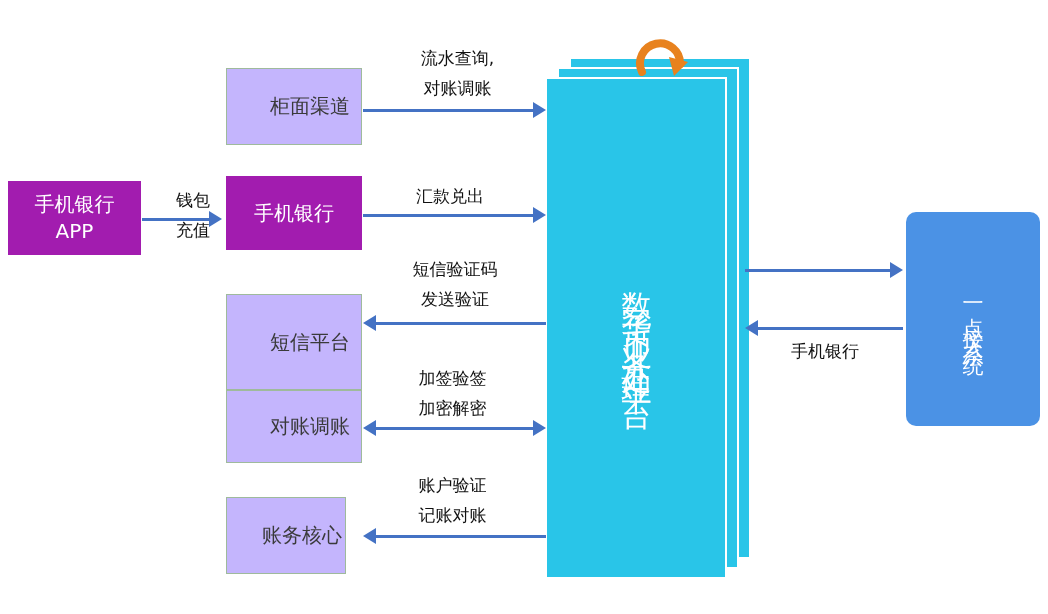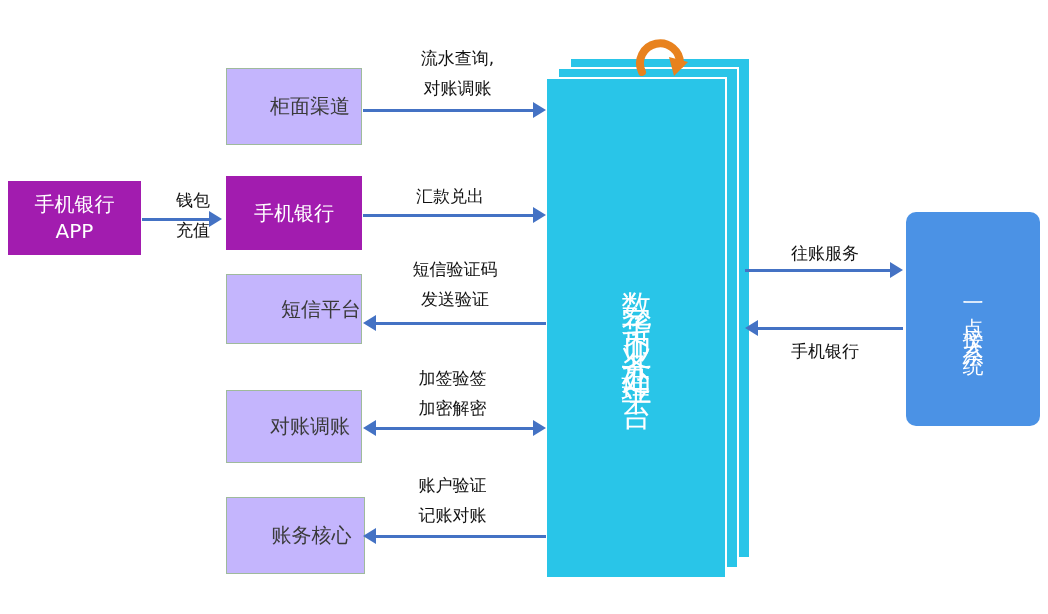--- a/index.html
+++ b/index.html
@@ -104,29 +104,29 @@
   </div>
 
   <div class="node light" style="left:226px; top:68px; width:136px; height:77px;">
     <span>柜面渠道</span>
   </div>
 
   <div class="node teal" style="left:226px; top:176px; width:136px; height:74px;">
     <span>手机银行</span>
   </div>
 
-  <div class="node light" style="left:226px; top:274px; width:136px; height:70px;justify-content:flex-end;">
+  <div class="node light" style="left:226px; top:294px; width:136px; height:96px;">
     <span>短信平台</span>
   </div>
 
   <div class="node light" style="left:226px; top:390px; width:136px; height:73px;">
     <span>对账调账</span>
   </div>
 
-  <div class="node light" style="left:226px; top:497px; width:139px; height:77px;">
+  <div class="node light" style="left:226px; top:497px; width:120px; height:77px;">
     <span>账务核心</span>
   </div>
 
   <div class="stack-layer" style="left:569px; top:57px;"></div>
   <div class="stack-layer" style="left:557px; top:67px;"></div>
   <div class="stack-layer stack-front" style="left:545px; top:77px;">
     <span class="vtext platform-text">数字货币业务处理平台</span>
   </div>
 
   <div class="loop-icon">
@@ -191,17 +191,16 @@
 
   <div class="label" style="left:365px; top:254px; width:180px;">短信验证码
 发送验证</div>
 
   <div class="label" style="left:370px; top:363px; width:165px;">加签验签
 加密解密</div>
 
   <div class="label" style="left:370px; top:470px; width:165px;">账户验证
 记账对账</div>
 
-  <div class="label" style="left:755px; top:238px; width:140px;">往账服务</div>
 
   <div class="label" style="left:755px; top:336px; width:140px;">手机银行</div>
 
 </div>
 
 </body></html>

